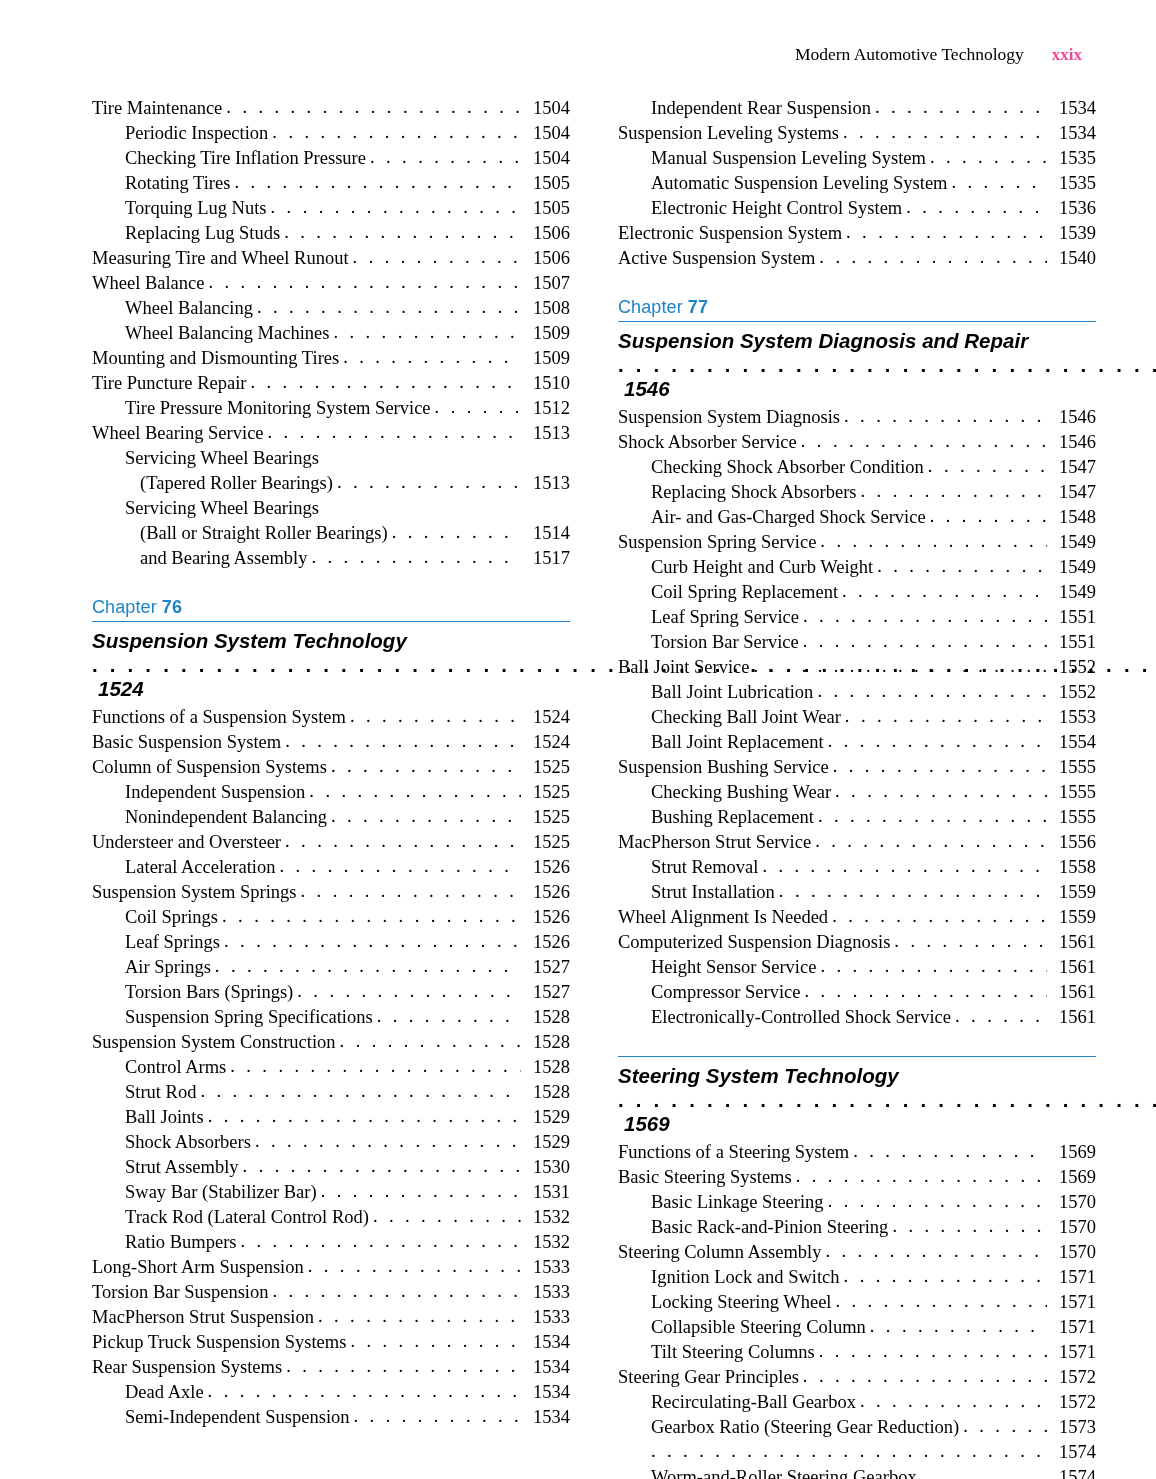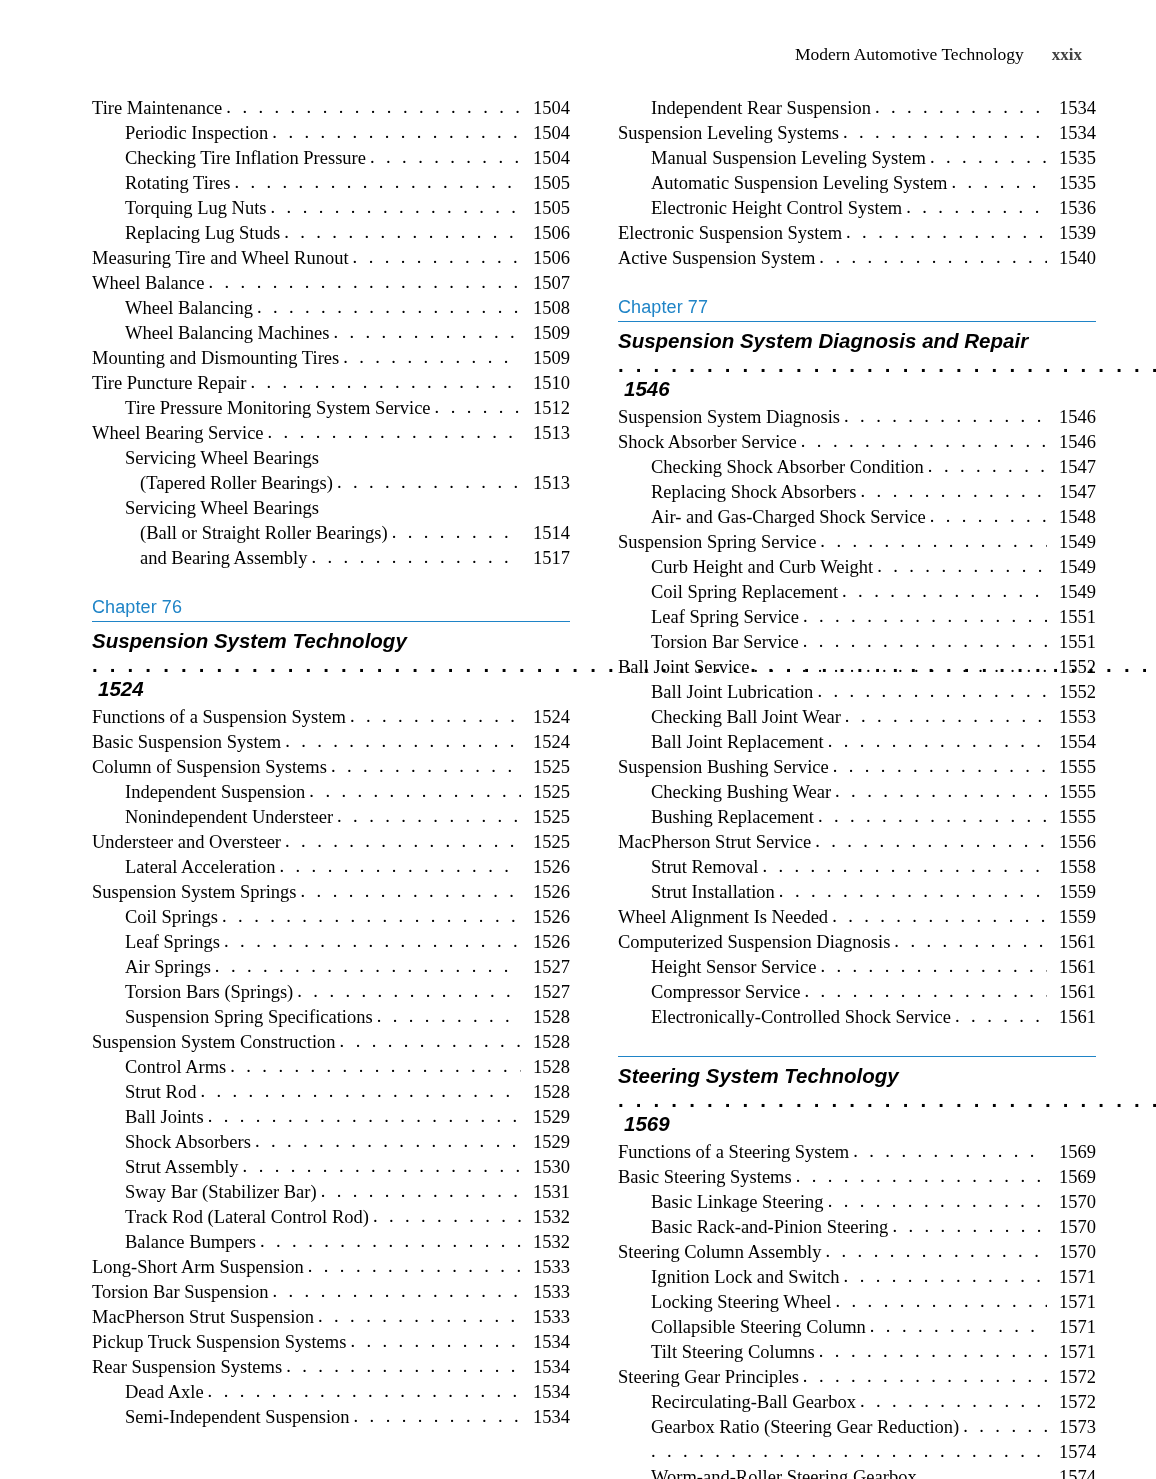--- a/index.html
+++ b/index.html
@@ -31,21 +31,21 @@
   }
   .running-head .book-title {
     font-family: "Liberation Serif", serif;
     font-size: 17.5px;
     color: #000;
   }
   .running-head .folio {
     font-family: "Liberation Serif", serif;
     font-size: 17px;
     font-weight: bold;
-    color: #404040;
+    color: #ec4899;
   }
   .columns {
     position: absolute;
     top: 96px;
     left: 92px;
     width: 992px;
     display: flex;
     gap: 48px;
   }
   .col {
@@ -85,21 +85,21 @@
     margin-top: 26px;
   }
   .chapter-label {
     color: #1f84c7;
     font-family: "Liberation Sans", sans-serif;
     font-size: 18px;
     letter-spacing: 0.1px;
     margin-bottom: 3px;
   }
   .chapter-label b {
-    font-weight: normal;
+    font-weight: bold;
     margin-top: 10px;
   }
   .chapter-rule {
     border-top: 1.6px solid #1f84c7;
     width: 100%;
     margin-bottom: 7px;
   }
   .chapter-title {
     display: flex;
     align-items: baseline;
@@ -261,21 +261,21 @@
               <span class="txt">Column of Suspension Systems</span>
               <span class="dots">. . . . . . . . . . . . . . . . . . . . . . . . . . . . . . . . . . . . . . . . . . . . . . . . . . . . . . . . . . . . . . . . . . . . . . . . . . . . . . . . . . . . . . . . . . </span>
               <span class="pg">1525</span>
             </div>
             <div class="entry lvl2">
               <span class="txt">Independent Suspension</span>
               <span class="dots">. . . . . . . . . . . . . . . . . . . . . . . . . . . . . . . . . . . . . . . . . . . . . . . . . . . . . . . . . . . . . . . . . . . . . . . . . . . . . . . . . . . . . . . . . . </span>
               <span class="pg">1525</span>
             </div>
             <div class="entry lvl2">
-              <span class="txt">Nonindependent Understeer</span>
+              <span class="txt">Nonindependent Balancing</span>
               <span class="dots">. . . . . . . . . . . . . . . . . . . . . . . . . . . . . . . . . . . . . . . . . . . . . . . . . . . . . . . . . . . . . . . . . . . . . . . . . . . . . . . . . . . . . . . . . . </span>
               <span class="pg">1525</span>
             </div>
             <div class="entry lvl1">
               <span class="txt">Understeer and Oversteer</span>
               <span class="dots">. . . . . . . . . . . . . . . . . . . . . . . . . . . . . . . . . . . . . . . . . . . . . . . . . . . . . . . . . . . . . . . . . . . . . . . . . . . . . . . . . . . . . . . . . . </span>
               <span class="pg">1525</span>
             </div>
             <div class="entry lvl2">
               <span class="txt">Lateral Acceleration</span>
@@ -346,21 +346,21 @@
               <span class="txt">Sway Bar (Stabilizer Bar)</span>
               <span class="dots">. . . . . . . . . . . . . . . . . . . . . . . . . . . . . . . . . . . . . . . . . . . . . . . . . . . . . . . . . . . . . . . . . . . . . . . . . . . . . . . . . . . . . . . . . . </span>
               <span class="pg">1531</span>
             </div>
             <div class="entry lvl2">
               <span class="txt">Track Rod (Lateral Control Rod)</span>
               <span class="dots">. . . . . . . . . . . . . . . . . . . . . . . . . . . . . . . . . . . . . . . . . . . . . . . . . . . . . . . . . . . . . . . . . . . . . . . . . . . . . . . . . . . . . . . . . . </span>
               <span class="pg">1532</span>
             </div>
             <div class="entry lvl2">
-              <span class="txt">Balance Bumpers</span>
+              <span class="txt">Ratio Bumpers</span>
               <span class="dots">. . . . . . . . . . . . . . . . . . . . . . . . . . . . . . . . . . . . . . . . . . . . . . . . . . . . . . . . . . . . . . . . . . . . . . . . . . . . . . . . . . . . . . . . . . </span>
               <span class="pg">1532</span>
             </div>
             <div class="entry lvl1">
               <span class="txt">Long-Short Arm Suspension</span>
               <span class="dots">. . . . . . . . . . . . . . . . . . . . . . . . . . . . . . . . . . . . . . . . . . . . . . . . . . . . . . . . . . . . . . . . . . . . . . . . . . . . . . . . . . . . . . . . . . </span>
               <span class="pg">1533</span>
             </div>
             <div class="entry lvl1">
               <span class="txt">Torsion Bar Suspension</span>

